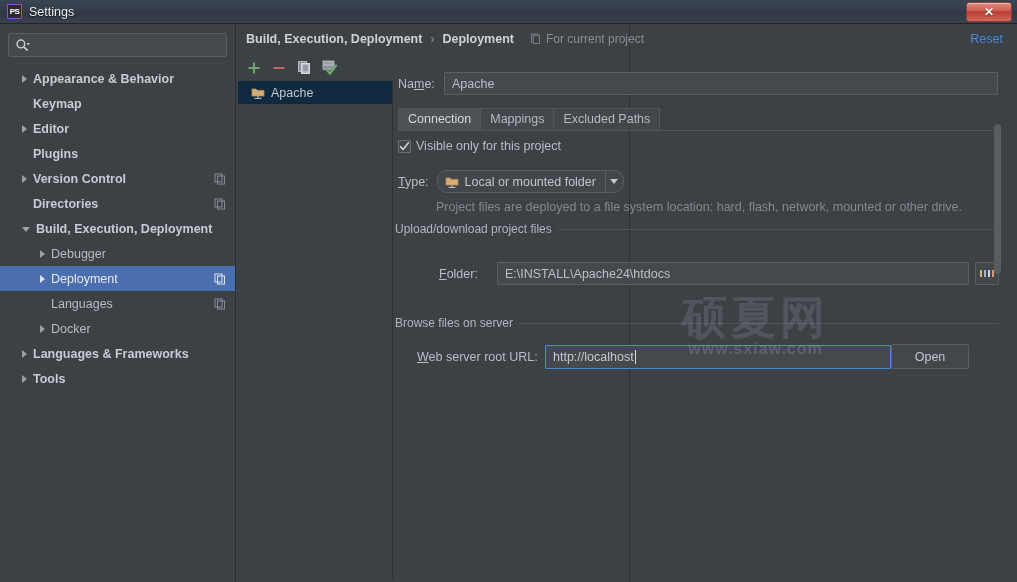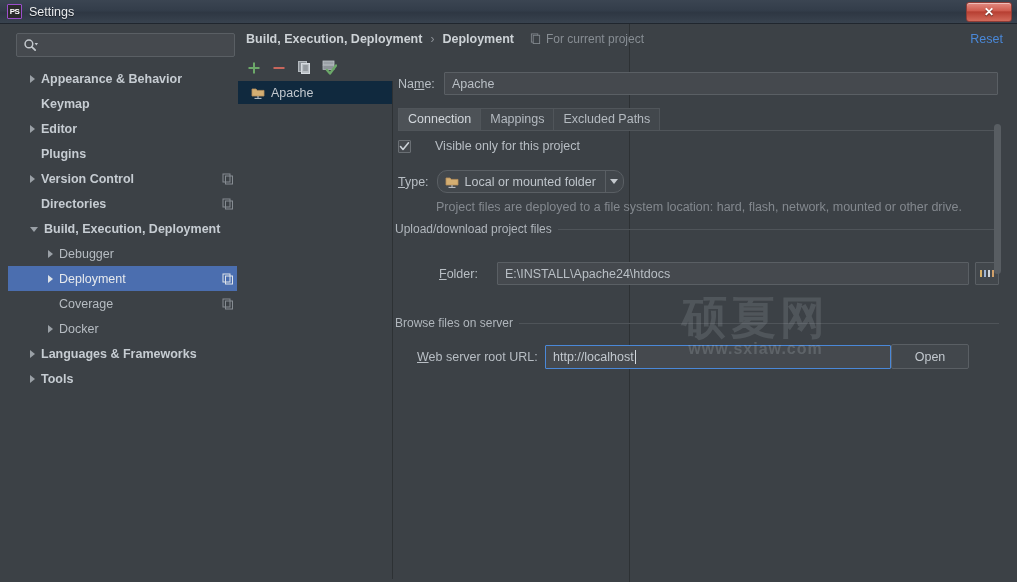--- a/index.html
+++ b/index.html
@@ -60,21 +60,20 @@
     width: 1017px; height: 558px;
     background: #3c4146;
   }
 
   
   .sidebar {
     position: absolute; left: 0; top: 0;
     width: 236px; height: 558px;
     background: #3c4146;
     border-right: 1px solid #2b2f33;
-    margin-left: 8px;
   }
   .search-wrap { padding: 9px 8px 0 8px; }
   .search-box {
     height: 24px;
     background: #45494e;
     border: 1px solid #5a5f64;
     border-radius: 2px;
     display: flex; align-items: center;
     padding: 0 6px;
     cursor: text;
@@ -209,21 +208,21 @@
     background: #42474c;
     border: 1px solid #50555a;
     border-bottom: none;
     margin-right: -1px;
     cursor: pointer;
     height: 22px;
     display: flex; align-items: center;
   }
   .tab.active { background: #4d5257; color: #d2d7dc; }
 
-  .chk-row { position: absolute; left: 4px; top: 85px; gap: 24px; }
+  .chk-row { position: absolute; left: 4px; top: 85px; gap: 5px; }
   .chkbox {
     width: 13px; height: 13px;
     background: #45494e;
     border: 1px solid #6a6f74;
     border-radius: 1px;
     display: flex; align-items: center; justify-content: center;
     cursor: pointer;
   }
 
   .type-row { position: absolute; left: 4px; top: 116px; gap: 8px; }
@@ -417,21 +416,21 @@
           </div>
           <div class="tree-row lvl1 selected">
             <span class="arrow"></span>
             <span class="label">Deployment</span>
             <svg class="copy-mark" viewBox="0 0 12 12">
               <rect x="1" y="1" width="7" height="8" fill="none" stroke="#dfe4ea" stroke-width="1"></rect>
               <rect x="3.5" y="3" width="7" height="8" fill="none" stroke="#dfe4ea" stroke-width="1"></rect>
             </svg>
           </div>
           <div class="tree-row lvl1 noarrow">
-            <span class="label">Coverage</span>
+            <span class="label">Languages</span>
             <svg class="copy-mark" viewBox="0 0 12 12">
               <rect x="1" y="1" width="7" height="8" fill="none" stroke="#868c92" stroke-width="1"></rect>
               <rect x="3.5" y="3" width="7" height="8" fill="none" stroke="#868c92" stroke-width="1"></rect>
             </svg>
           </div>
           <div class="tree-row lvl1">
             <span class="arrow"></span>
             <span class="label">Docker</span>
           </div>
           <div class="tree-row lvl0 bold">

